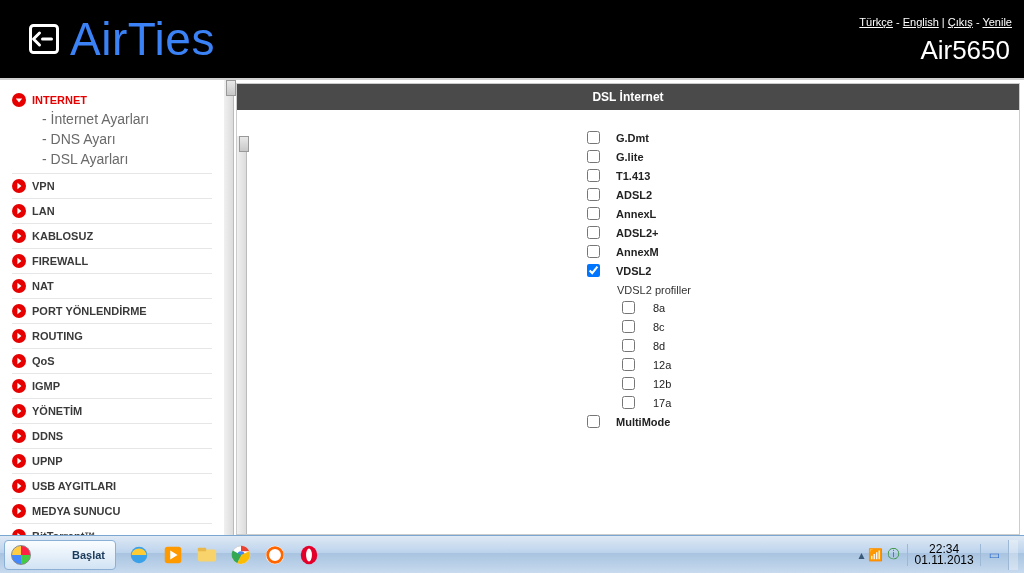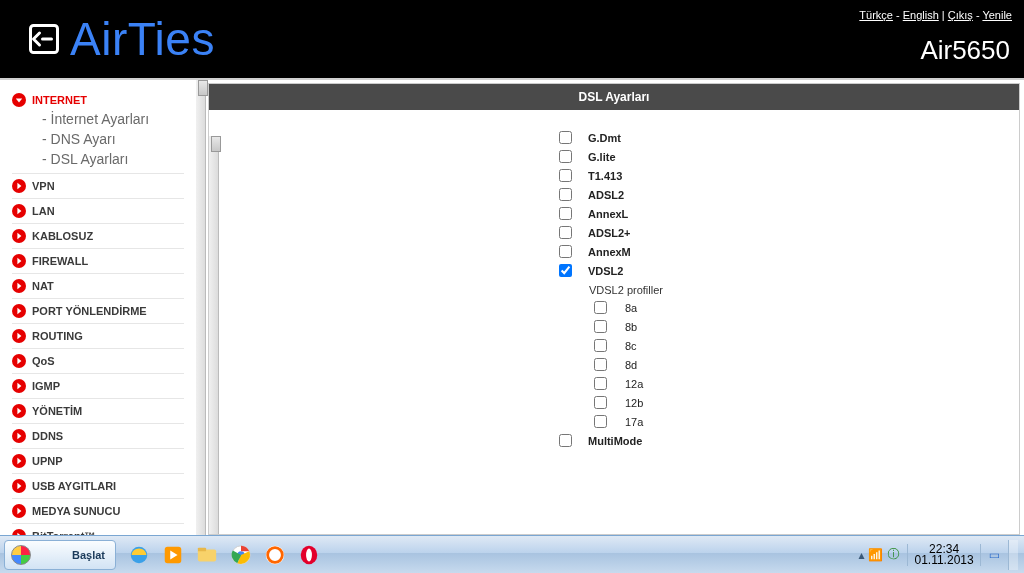--- a/index.html
+++ b/index.html
@@ -1,36 +1,36 @@
 <!DOCTYPE html>
 <html><head>
 <meta charset="utf-8">
 <style>
   * { box-sizing: border-box; margin: 0; padding: 0; }
   html, body { width: 1024px; height: 573px; font-family: Arial, Helvetica, sans-serif; overflow: hidden; background:#fff; }
   .header {
     height: 78px; background:#000; color:#fff; position:relative;
   }
   .lang-bar {
-    position:absolute; top:9px; right:12px; font-size:11px;
+    position:absolute; top:16px; right:12px; font-size:11px;
   }
   .lang-bar a { color:#fff; text-decoration:underline; }
   .lang-bar span { color:#fff; }
   .logo {
     display:flex; align-items:center; height:78px; padding-left:26px;
   }
   .logo-icon { width:36px; height:36px; margin-right:8px; }
   .logo-text { font-size:46px; font-weight:500; color:#3b82f6; letter-spacing:0.5px; }
   .model { position:absolute; right:14px; bottom:12px; font-size:26px; font-weight:400; color:#fff; }
   .divider { height:2px; background:#d0d0d0; }
   .body {
     display:flex; height:455px;
   }
   .sidebar {
-    width:196px; background:#fff; padding:8px 0 0 0; overflow-y:auto;
+    width:224px; background:#fff; padding:8px 0 0 0; overflow-y:auto;
   }
   .nav-item-wrap { padding:0 12px; }
   .nav-item {
     display:flex; align-items:center; padding:5px 4px 5px 0; border-bottom:1px solid #e6e6e6;
     font-size:11px; font-weight:bold; cursor:pointer; color:#3a3a3a;
   }
   .nav-item.active { color:#e60000; border-bottom:none; padding-bottom:2px; }
   .nav-bullet {
     width:14px; height:14px; border-radius:50%; background:#e60000; margin-right:6px; display:flex; align-items:center; justify-content:center;
     flex-shrink:0;
@@ -287,21 +287,21 @@
             </svg>
           </span>
           <span>BitTorrent™</span>
         </div>
       </div>
     </div>
 
   <div class="content-wrap">
     <div class="scroll-edge-left"></div>
     <div class="content">
-      <div class="panel-title">DSL Ayarları</div>
+      <div class="panel-title">DSL İnternet</div>
       <div class="panel-body">
         <div class="scroll-edge-inner"></div>
         <div class="options" id="options">
             <div class="opt-row">
               <input type="checkbox" style="">
               <span>G.Dmt</span>
             </div>
             <div class="opt-row">
               <input type="checkbox" style="">
               <span>G.lite</span>
@@ -327,24 +327,20 @@
               <span>AnnexM</span>
             </div>
             <div class="opt-row">
               <input type="checkbox" checked="" style="">
               <span>VDSL2</span>
             </div>
             <div class="subhead">VDSL2 profiller</div>
             <div class="prof-row">
               <input type="checkbox" style="">
               <span>8a</span>
-            </div>
-            <div class="prof-row">
-              <input type="checkbox" style="">
-              <span>8b</span>
             </div>
             <div class="prof-row">
               <input type="checkbox" style="">
               <span>8c</span>
             </div>
             <div class="prof-row">
               <input type="checkbox" style="">
               <span>8d</span>
             </div>
             <div class="prof-row">

